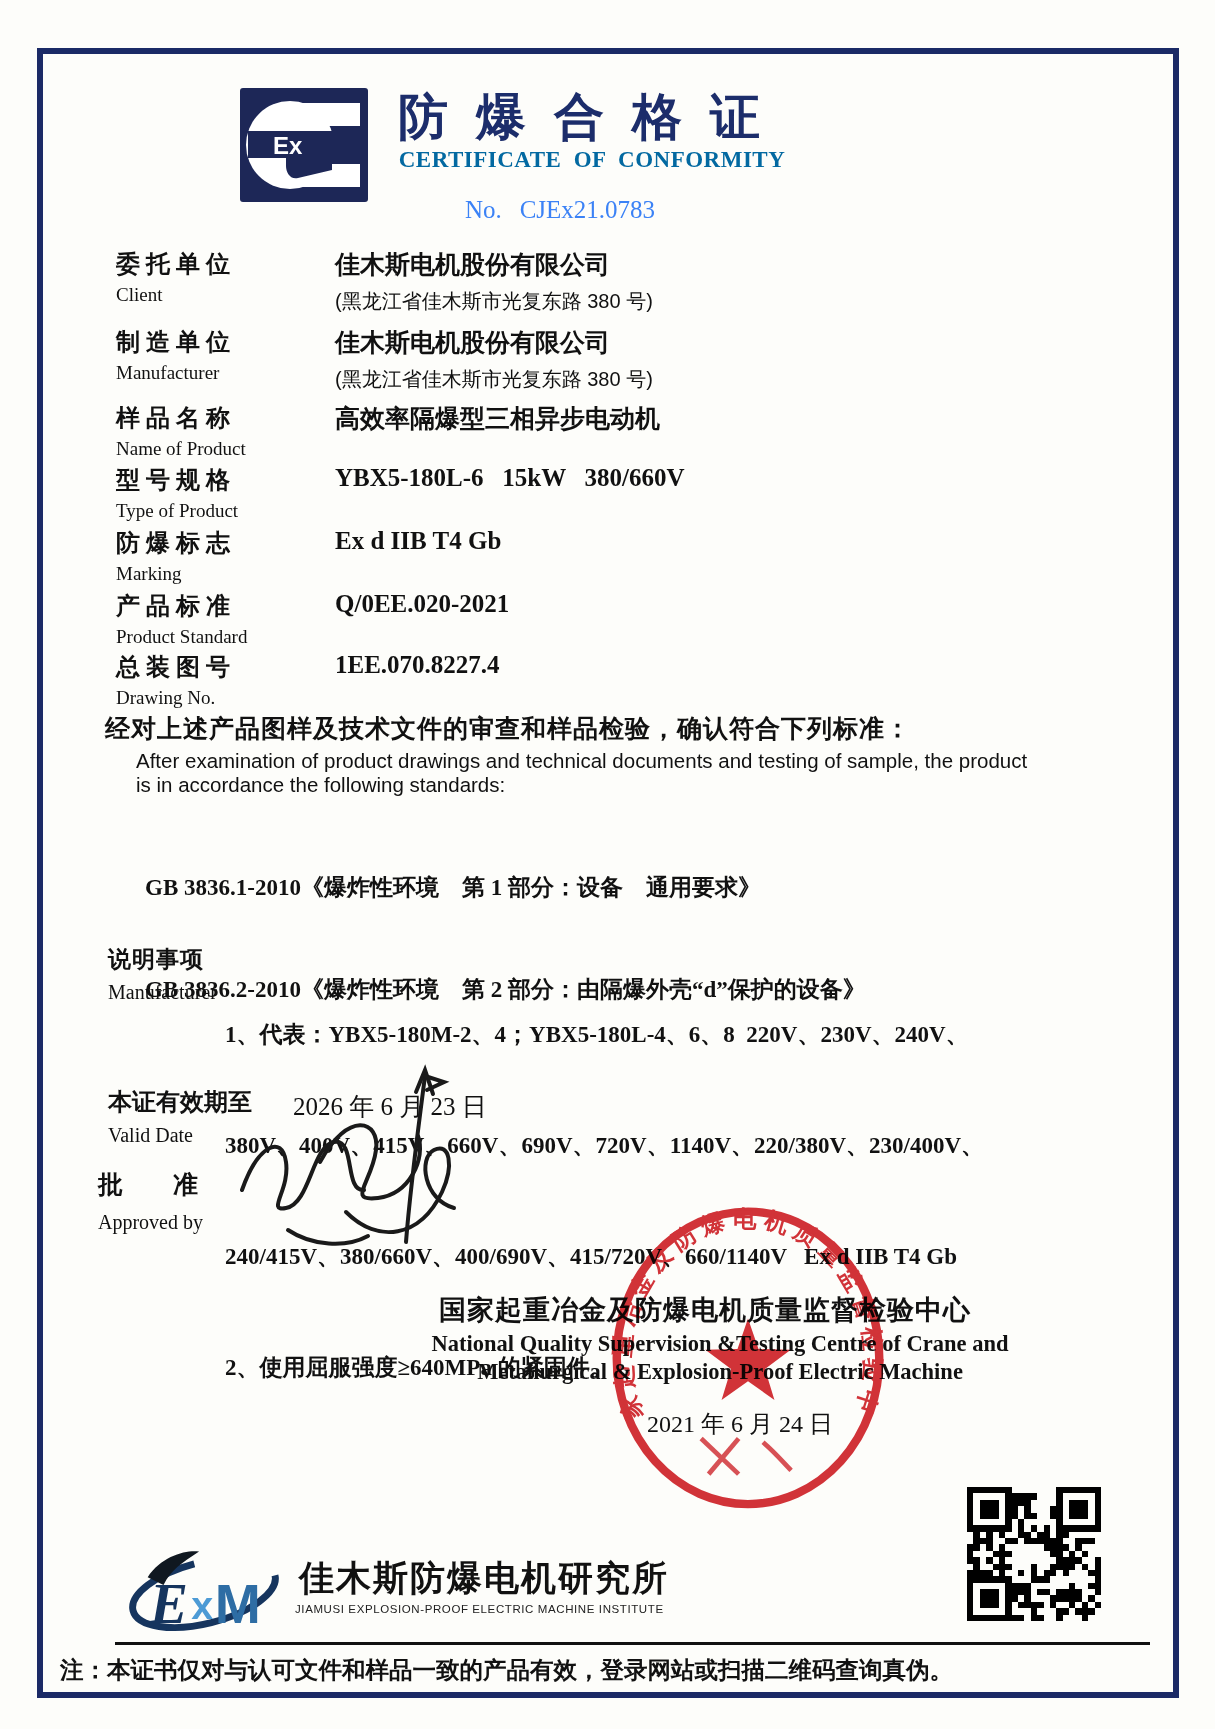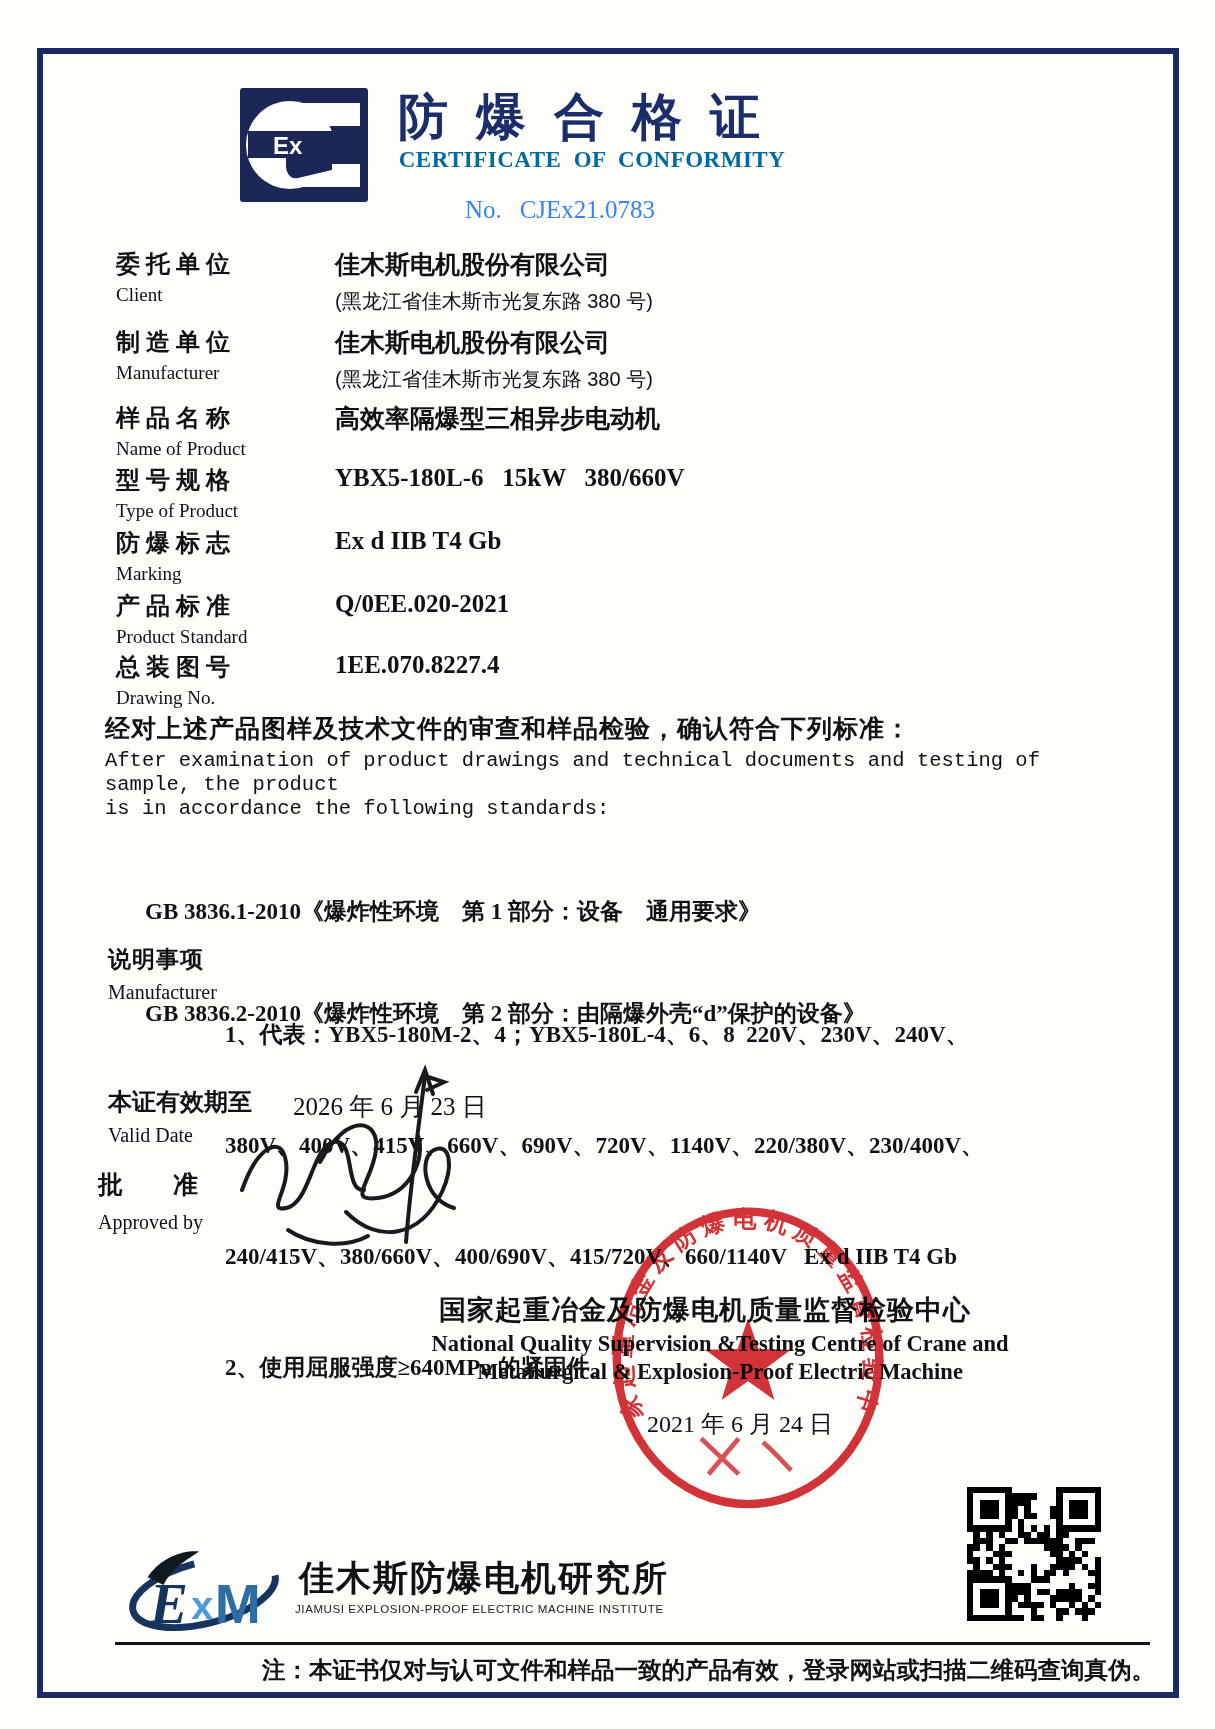--- a/index.html
+++ b/index.html
@@ -22,21 +22,21 @@
   .flabel{position:absolute;left:8px;top:0;width:225px;}
   .flabel .cn{font-size:24px;font-weight:bold;letter-spacing:6px;white-space:nowrap;}
   .flabel .en{font-family:"Liberation Serif","DejaVu Serif",serif;font-size:19px;margin-top:4px;}
   .fvalue{position:absolute;left:227px;top:0;width:740px;}
   .fvalue .v1{font-size:25px;font-weight:bold;white-space:pre;}
   .fvalue .v1.latin{font-family:"Liberation Serif","DejaVu Serif",serif;}
   .fvalue .v2{font-size:20px;margin-top:7px;white-space:pre;}
   
   .statement{position:absolute;left:105px;top:712px;width:1010px;}
   .statement .cn{font-size:25px;font-weight:bold;letter-spacing:1px;}
-  .statement .en{font-family:Liberation Mono, monospace;font-size:20.5px;margin-top:4px;line-height:24px;}
+  .statement .en{font-family:Liberation Sans, sans-serif;font-size:20.5px;margin-top:4px;line-height:24px;margin-left:31px;}
   .standards{margin-top:6px;margin-left:40px;font-family:"Liberation Serif","DejaVu Serif",serif;
              font-weight:bold;font-size:23px;line-height:34px;white-space:pre;}
   
   .expl-label{position:absolute;left:108px;top:944px;}
   .expl-label .cn{font-size:23px;font-weight:bold;letter-spacing:1px;}
   .expl-label .en{font-family:"Liberation Serif","DejaVu Serif",serif;font-size:20px;margin-top:6px;}
   .expl-lines{position:absolute;left:225px;top:942px;width:900px;
               font-family:"Liberation Serif","DejaVu Serif",serif;font-weight:bold;
               font-size:23px;line-height:37px;white-space:pre;}
   
@@ -61,21 +61,21 @@
   
   .jexm-logo{position:absolute;left:120px;top:1543px;width:168px;height:98px;}
   .inst-cn{position:absolute;left:299px;top:1555px;font-size:35px;font-weight:bold;letter-spacing:2px;color:#111;}
   .inst-en{position:absolute;left:295px;top:1603px;font-size:11.5px;letter-spacing:0.6px;color:#222;}
   .contacts{position:absolute;left:545px;top:1508px;font-size:21.5px;line-height:36px;}
   .contacts .row{white-space:nowrap;}
   .contacts .clabel{font-weight:bold;}
   .contacts .cvalue{margin-left:6px;}
   .qr{position:absolute;left:967px;top:1487px;width:134px;height:134px;}
   .bottom-sep{position:absolute;left:115px;top:1642px;width:1035px;height:3px;background:#111;}
-  .foot-note{position:absolute;left:60px;top:1654px;width:1095px;text-align:right;
+  .foot-note{position:absolute;left:60px;top:1654px;width:1095px;text-align:left;
              font-size:23.5px;font-weight:bold;}
 </style>
 </head>
 <body>
 
 <div class="page">
   <div class="frame"></div>
 
   <div class="ex-logo">
     <svg width="128" height="114" viewBox="0 0 128 114">

